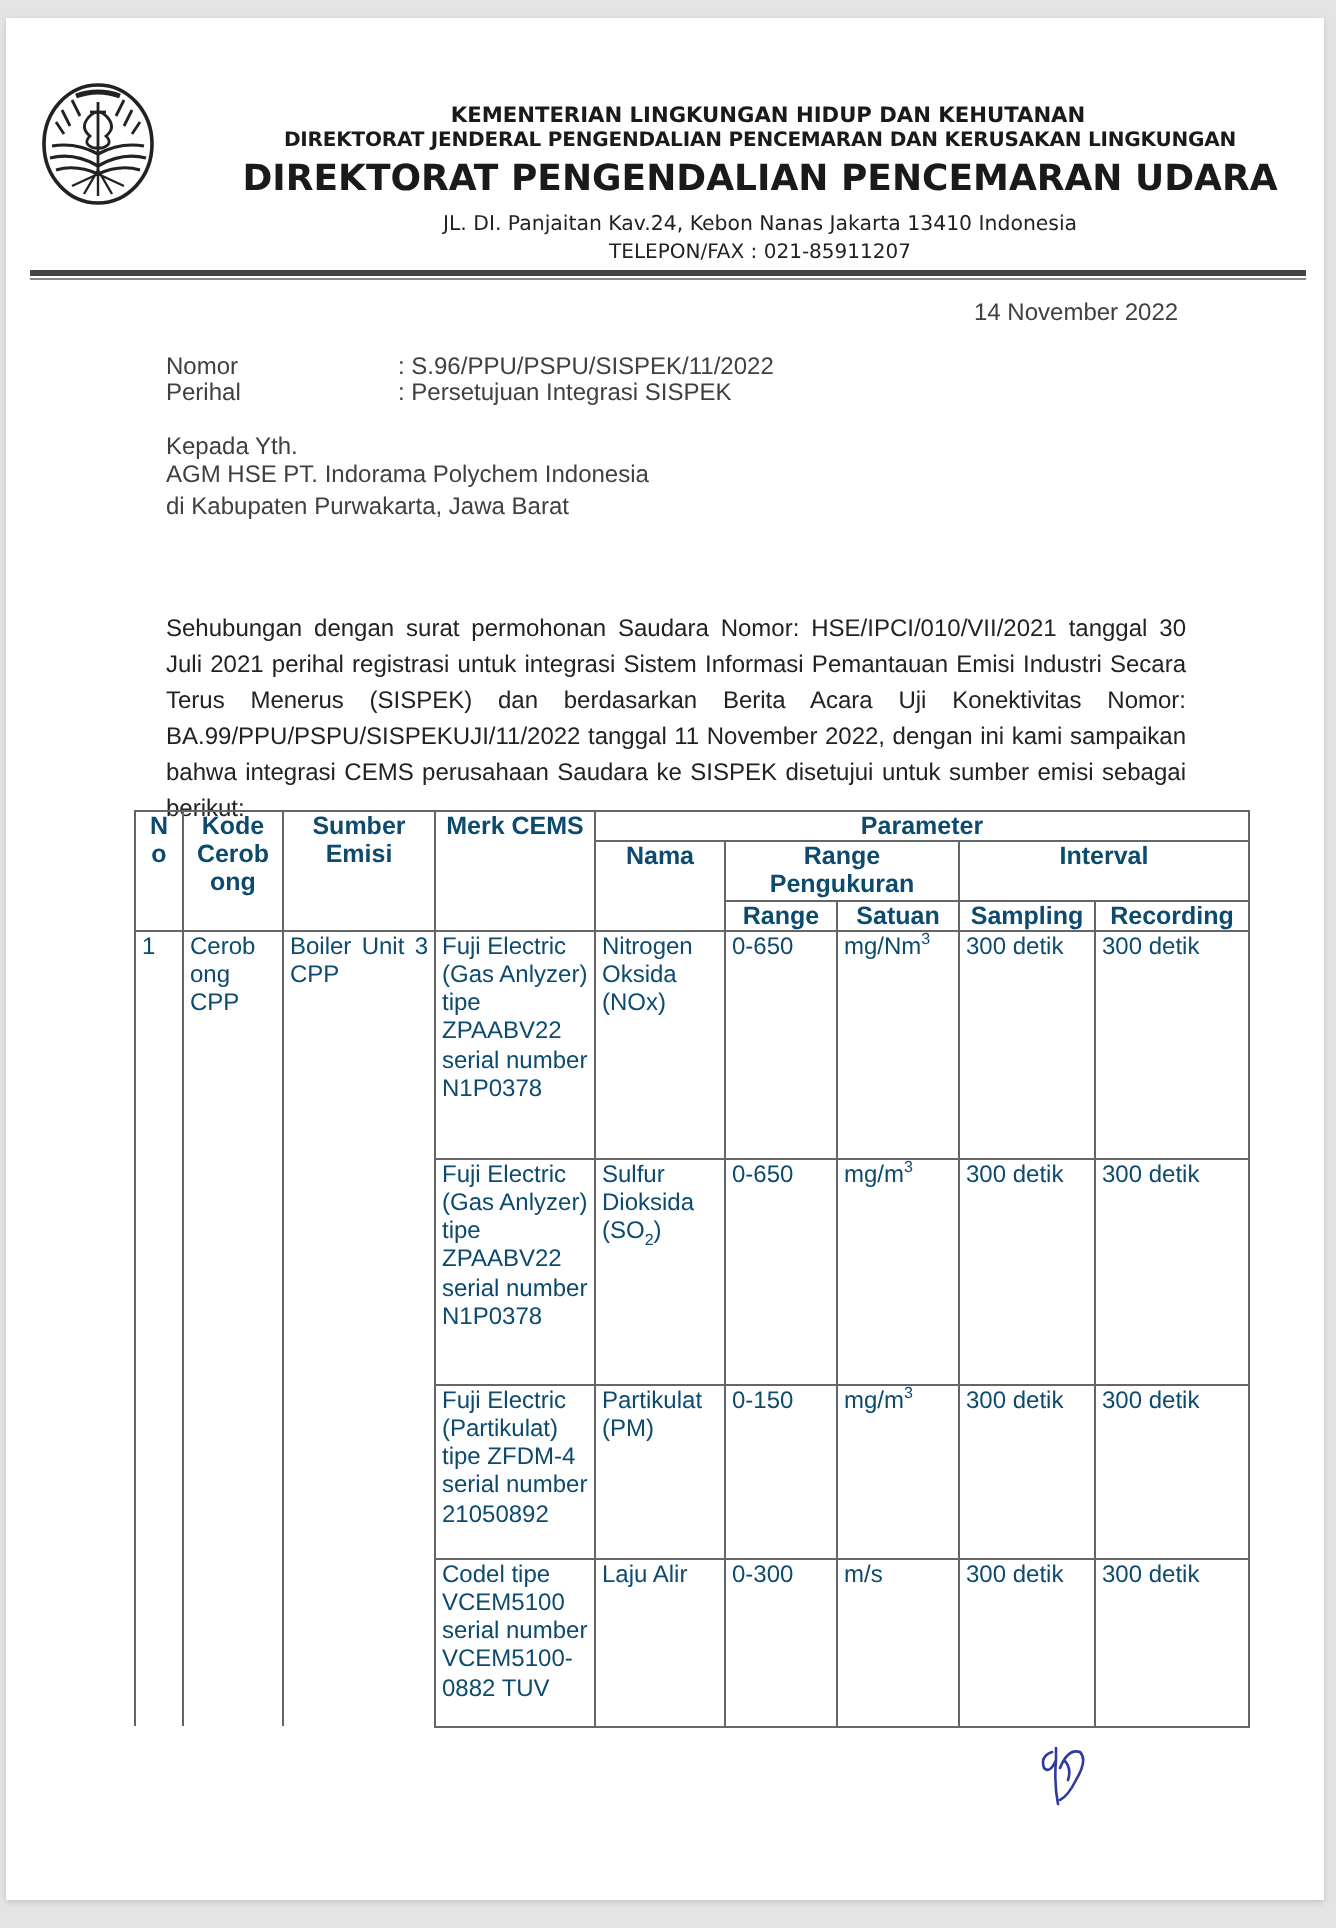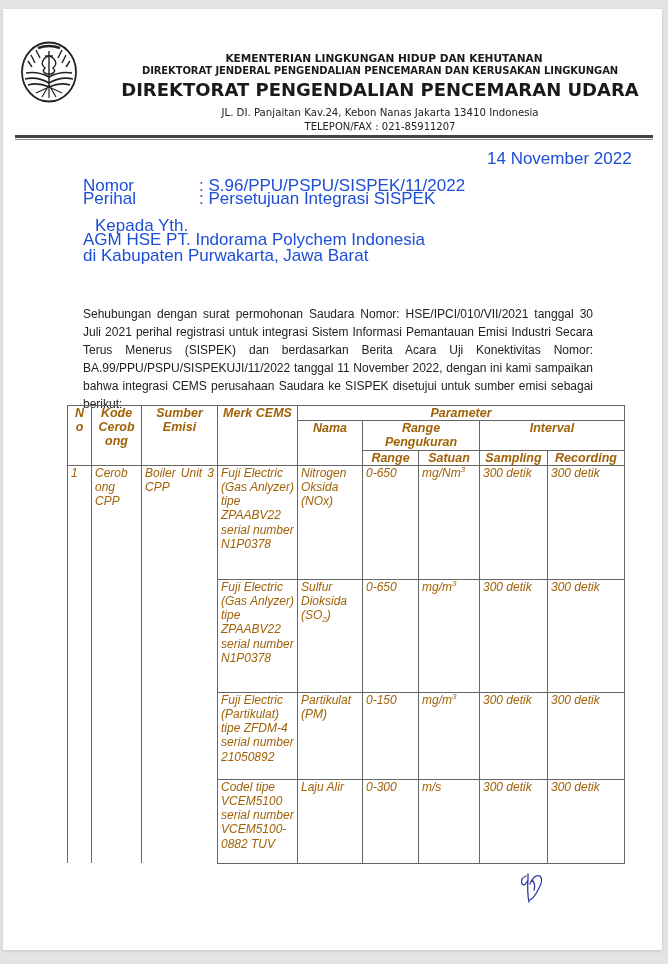--- a/index.html
+++ b/index.html
@@ -15,29 +15,28 @@
   .logo { position: absolute; left: 20px; top: 41px; width: 58px; height: 62px; }
   .hdr { position: absolute; left: 80px; right: 0; text-align: center; font-family: "DejaVu Sans", sans-serif; font-weight: bold; color: #1a1a1a; white-space: nowrap; }
   .h1 { top: 52px; font-size: 10.6px; left: 104px; width: 560px; }
   .h2 { top: 65px; font-size: 10px; left: 100px; width: 560px; letter-spacing: -0.1px; }
   .h3 { top: 79px; font-size: 18px; left: 100px; width: 560px; }
   .addr { position: absolute; left: 100px; width: 560px; text-align: center; font-family: "DejaVu Sans", sans-serif; font-size: 10px; color: #222; white-space: nowrap; }
   .a1 { top: 107px; font-size: 10.2px; }
   .a2 { top: 121px; }
   .rule1 { position: absolute; left: 15px; width: 638px; top: 135px; height: 3px; background: #444; }
   .rule2 { position: absolute; left: 15px; width: 638px; top: 139px; height: 1px; background: #888; }
-  .txt { position: absolute; font-size: 17px; color: #1d4ed8; white-space: nowrap; }
+  .txt { position: absolute; font-size: 12px; color: #404040; white-space: nowrap; }
   .para {
     position: absolute; left: 83px; top: 305px; width: 510px; font-size: 12px; line-height: 18px;
     text-align: justify; color: #222;
   }
   table.cems {
-    position: absolute; left: 67px; top: 405px; border-collapse: collapse; font-size: 12px; color: #a16207;
+    position: absolute; left: 67px; top: 405px; border-collapse: collapse; font-size: 12px; color: #0c4a6e;
     table-layout: fixed;
-    font-style: italic;
   }
   table.cems td, table.cems th { border: 1px solid #666; vertical-align: top; padding: 0 3px; line-height: 14.2px; }
   table.cems th { font-weight: bold; text-align: center; font-size: 12.5px; }
   sub, sup { font-size: 8px; line-height: 0; }
   .sig { position: absolute; left: 518px; top: 870px; width: 30px; height: 36px; }
 </style>
 </head>
 <body>
 
 <div class="paper"></div>
@@ -60,21 +59,21 @@
 <div class="rule1"></div>
 <div class="rule2"></div>
 
 <div class="txt" style="left:487px; top:149px;">14 November 2022</div>
 
 <div class="txt" style="left:83px; top:176px;">Nomor</div>
 <div class="txt" style="left:199px; top:176px;">: S.96/PPU/PSPU/SISPEK/11/2022</div>
 <div class="txt" style="left:83px; top:189px;">Perihal</div>
 <div class="txt" style="left:199px; top:189px;text-align:right;">: Persetujuan Integrasi SISPEK</div>
 
-<div class="txt" style="left:83px; top:216px;margin-left:12px;">Kepada Yth.</div>
+<div class="txt" style="left:83px; top:216px;">Kepada Yth.</div>
 <div class="txt" style="left:83px; top:230px;">AGM HSE PT. Indorama Polychem Indonesia</div>
 <div class="txt" style="left:83px; top:246px;">di Kabupaten Purwakarta, Jawa Barat</div>
 
 <div class="para">Sehubungan dengan surat permohonan Saudara Nomor: HSE/IPCI/010/VII/2021 tanggal 30 Juli 2021 perihal registrasi untuk integrasi Sistem Informasi Pemantauan Emisi Industri Secara Terus Menerus (SISPEK) dan berdasarkan Berita Acara Uji Konektivitas Nomor: BA.99/PPU/PSPU/SISPEKUJI/11/2022 tanggal 11 November 2022, dengan ini kami sampaikan bahwa integrasi CEMS perusahaan Saudara ke SISPEK disetujui untuk sumber emisi sebagai berikut:</div>
 
 <table class="cems">
   <colgroup>
     <col style="width:24px">
       <col style="width:50px">
       <col style="width:76px">

